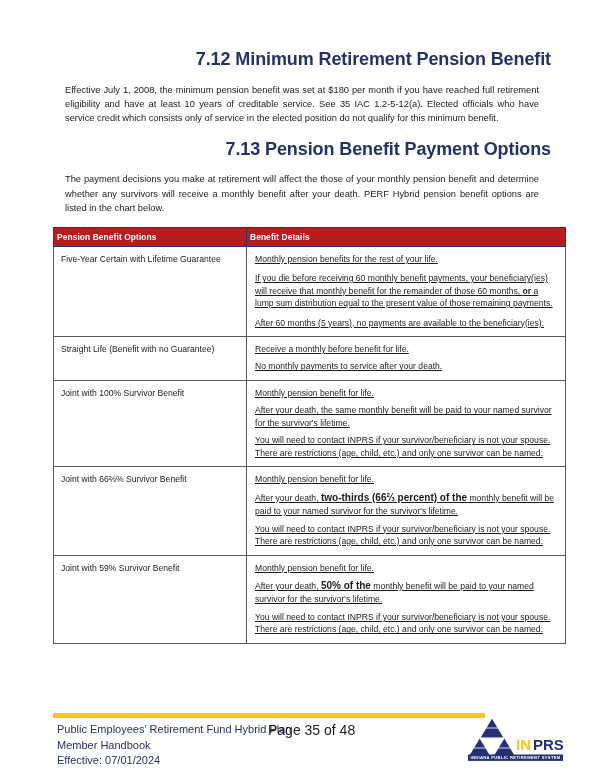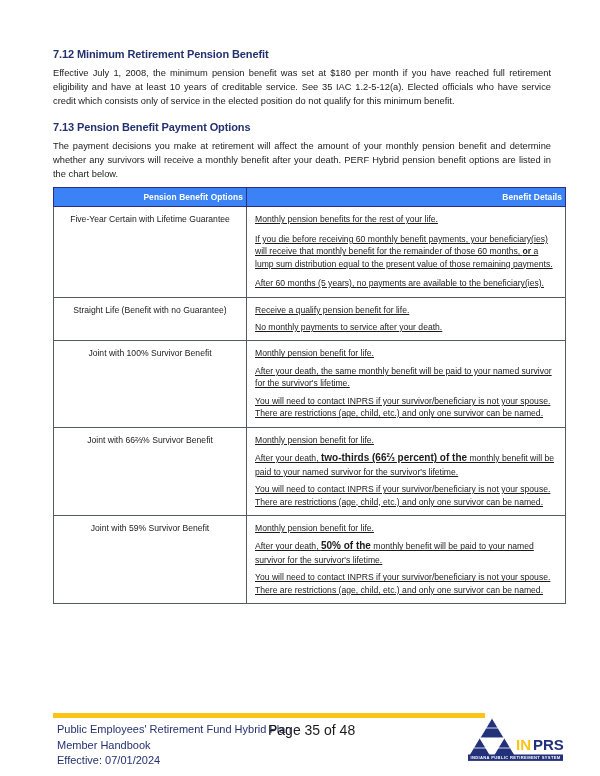--- a/index.html
+++ b/index.html
@@ -22,71 +22,71 @@
     height: 776px;
   }
   .content {
     position: absolute;
     left: 53px;
     top: 48px;
     width: 498px;
   }
 
   h2.section-heading {
-    font-size: 11px;
+    font-size: 18px;
     font-weight: bold;
     color: #24316f;
     margin: 0 0 4px 0;
     letter-spacing: -0.1px;
     line-height: 1.25;
+    text-align: right;
   }
   .section-block { margin-bottom: 13px; }
   .section-block.second { margin-bottom: 6px; }
 
   p.body-text {
     font-size: 9.3px;
     line-height: 1.52;
     color: #1b1b1b;
-    margin: 0;
+    margin: 12px;
     text-align: justify;
     text-justify: inter-word;
   }
 
   
   table.benefits {
     border-collapse: collapse;
     width: 498px;
     table-layout: fixed;
     margin-top: 5px;
   }
   table.benefits th {
-    background: #3b82f6;
+    background: #b91c1c;
     color: #ffffff;
     font-size: 8.4px;
     font-weight: bold;
-    text-align: right;
+    text-align: left;
     padding: 4px 3px 4px 3px;
     border: 1px solid #2c2f7f;
     letter-spacing: 0.1px;
   }
   table.benefits th.col-opt { width: 186px; }
   table.benefits th.col-det { width: 312px; }
 
   table.benefits td {
     border: 1px solid #555a60;
     vertical-align: top;
     font-size: 8.6px;
     line-height: 1.45;
     color: #1b1b1b;
   }
   td.opt-cell {
     padding: 6px 7px 7px 7px;
     font-size: 9.1px;
     line-height: 1.38;
-    text-align: center;
   }
   td.det-cell {
     padding: 6px 8px 7px 8px;
   }
   td.det-cell p {
     margin: 0 0 7px 0;
     text-decoration: underline;
   }
   td.det-cell p:last-child { margin-bottom: 0; }
   td.det-cell p.tight { margin-bottom: 5px; }
@@ -138,21 +138,21 @@
 
   <div class="content">
 
     <div class="section-block">
       <h2 class="section-heading">7.12 Minimum Retirement Pension Benefit</h2>
       <p class="body-text">Effective July 1, 2008, the minimum pension benefit was set at $180 per month if you have reached full retirement eligibility and have at least 10 years of creditable service. See 35 IAC 1.2-5-12(a). Elected officials who have service credit which consists only of service in the elected position do not qualify for this minimum benefit.</p>
     </div>
 
     <div class="section-block second">
       <h2 class="section-heading">7.13 Pension Benefit Payment Options</h2>
-      <p class="body-text">The payment decisions you make at retirement will affect the amount of your monthly pension benefit and determine whether any survivors will receive a monthly benefit after your death. PERF Hybrid pension benefit options are listed in the chart below.</p>
+      <p class="body-text">The payment decisions you make at retirement will affect the those of your monthly pension benefit and determine whether any survivors will receive a monthly benefit after your death. PERF Hybrid pension benefit options are listed in the chart below.</p>
     </div>
 
     <table class="benefits">
       <thead>
         <tr>
           <th class="col-opt">Pension Benefit Options</th>
           <th class="col-det">Benefit Details</th>
         </tr>
       </thead>
       <tbody>
@@ -162,21 +162,21 @@
           <td class="det-cell">
             <p>Monthly pension benefits for the rest of your life.</p>
             <p><span>If you die before receiving 60 monthly benefit payments, your beneficiary(ies) will receive that monthly benefit for the remainder of those 60 months, </span><span class="b">or</span><span> a lump sum distribution equal to the present value of those remaining payments.</span></p>
             <p><span>After 60 months (5 years), </span><span class="u">no payments</span><span> are available to the beneficiary(ies).</span></p>
           </td>
         </tr>
 
         <tr>
           <td class="opt-cell">Straight Life (Benefit with no Guarantee)</td>
           <td class="det-cell">
-            <p class="tight">Receive a qualify pension benefit for life.</p>
+            <p class="tight">Receive a monthly before benefit for life.</p>
             <p>No monthly payments to service after your death.</p>
           </td>
         </tr>
 
         <tr>
           <td class="opt-cell">Joint with 100% Survivor Benefit</td>
           <td class="det-cell">
             <p class="tight">Monthly pension benefit for life.</p>
             <p class="tight">After your death, the same monthly benefit will be paid to your named survivor for the survivor's lifetime.</p>
             <p>You will need to contact INPRS if your survivor/beneficiary is not your spouse. There are restrictions (age, child, etc.) and only one survivor can be named.</p>

